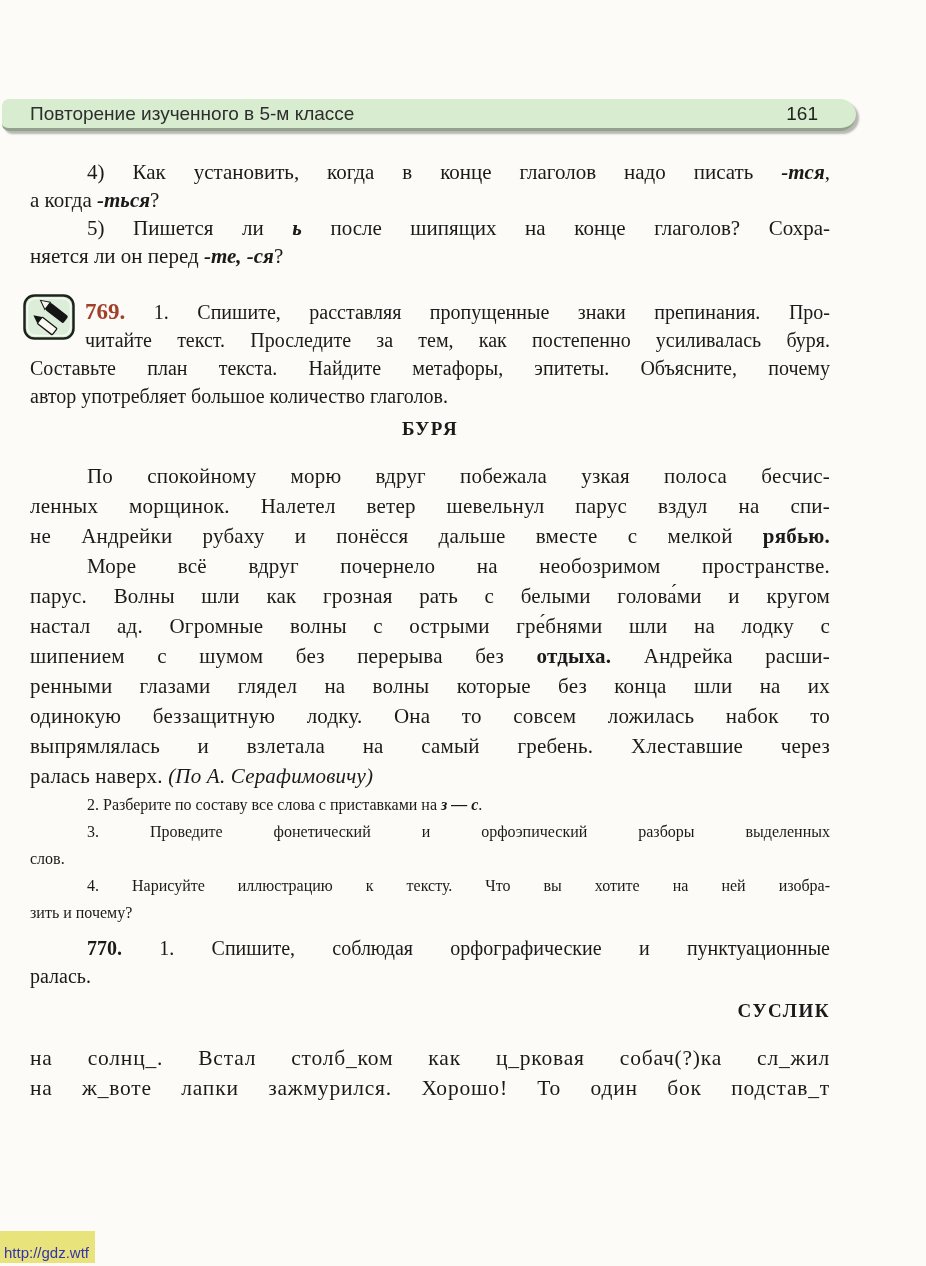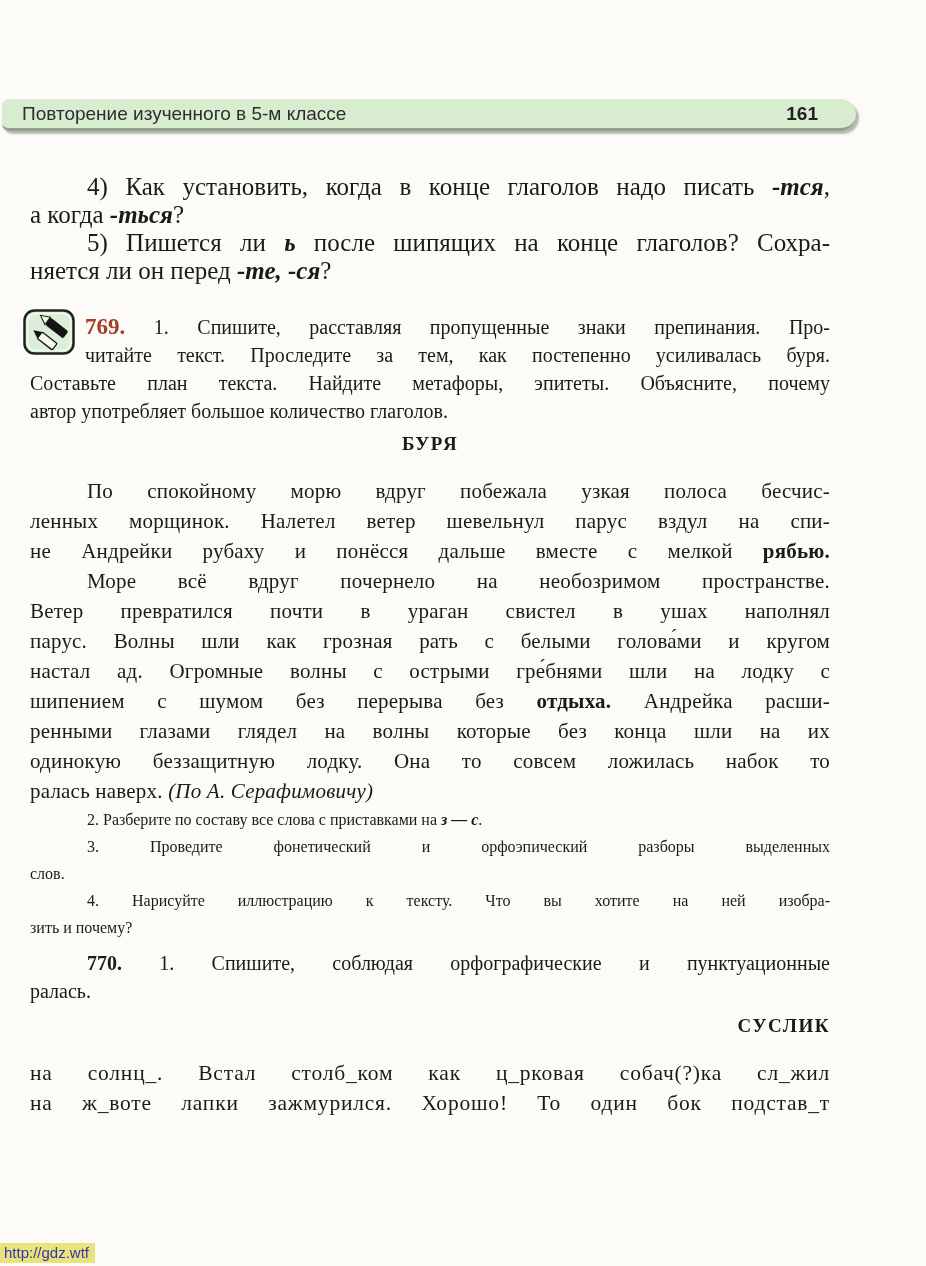--- a/index.html
+++ b/index.html
@@ -21,31 +21,31 @@
     width:854px;height:32px;
     background:var(--header-bg,#d8ecd0);
     border-bottom:3px solid var(--header-edge,#92a08c);
     border-radius:8px 18px 18px 8px;
     box-shadow:3px 3px 2px var(--header-shadow,#b8b8b2);
     display:flex;align-items:center;
     font-family:"Liberation Sans","DejaVu Sans",sans-serif;
     font-size:19px;color:#2e2e2e;
     box-sizing:border-box;
   }
-  .header-bar .title{padding-left:20px;flex:1;}
-  .header-bar .pagenum{padding-right:38px;font-weight:bold;color:#222;}
+  .header-bar .title{padding-left:28px;flex:1;}
+  .header-bar .pagenum{padding-right:38px;font-weight:normal;color:#222;}
   
   .content{margin-left:30px;width:800px;}
   .line{min-height:1em;}
   .indent{text-indent:57px;}
   .justify{text-align:justify;text-align-last:justify;}
   .left{text-align:left;text-align-last:left;}
   b i, i b{font-weight:bold;}
   
-  .questions{margin-top:42px;font-size:25px;line-height:28px;}
+  .questions{margin-top:27px;font-size:21px;line-height:28px;}
   .exercise{margin-top:28px;}
   .instr{font-size:20px;line-height:28px;}
   .task-icon{
     float:left;
     width:52px;height:46px;
     margin:-4px 10px 4px -7px;
   }
   .exnum{
     font-weight:bold;
     font-size:23px;
@@ -61,21 +61,21 @@
   .ex770{margin-top:8px;}
   .suslik{margin-top:10px;font-size:21.5px;line-height:30px;letter-spacing:0.8px;word-spacing:2px;}
   .suslik-title{margin-top:8px;text-align:right;}
   
   .watermark{
     position:absolute;left:0;bottom:3px;
     font-family:"Liberation Sans","DejaVu Sans",sans-serif;
     font-size:15px;
     background:var(--watermark-bg,#e9e37c);
     color:var(--watermark-text,#3434ad);
-    padding:1px 6px 2px 4px;
+    padding:13px 6px 2px 4px;
     text-decoration:none;
   }
 </style>
 </head>
 <body>
 
 <div class="page">
 
   <header class="header-bar">
     <span class="title">Повторение изученного в 5-м классе</span>
@@ -112,26 +112,26 @@
           <div class="line justify">Составьте план текста. Найдите метафоры, эпитеты. Объясните, почему</div>
           <div class="line left">автор употребляет большое количество глаголов.</div>
         </div>
 
       <h3 class="story-title">БУРЯ</h3>
       <div class="story">
           <div class="line indent justify">По спокойному морю вдруг побежала узкая полоса бесчис-</div>
           <div class="line justify">ленных морщинок. Налетел ветер шевельнул парус вздул на спи-</div>
           <div class="line justify">не Андрейки рубаху и понёсся дальше вместе с мелкой <b>рябью.</b></div>
           <div class="line indent justify">Море всё вдруг почернело на необозримом пространстве.</div>
-          <div class="line justify">Ветер превратился почти в ураган свистел в ушах наполнял</div>
           <div class="line justify">парус. Волны шли как грозная рать с белыми голова́ми и кругом</div>
           <div class="line justify">настал ад. Огромные волны с острыми гре́бнями шли на лодку с</div>
           <div class="line justify">шипением с шумом без перерыва без <b>отдыха.</b> Андрейка расши-</div>
           <div class="line justify">ренными глазами глядел на волны которые без конца шли на их</div>
           <div class="line justify">одинокую беззащитную лодку. Она то совсем ложилась набок то</div>
+          <div class="line justify">выпрямлялась и взлетала на самый гребень. Хлеставшие через</div>
           <div class="line left">ралась наверх. <i>(По А. Серафимовичу)</i></div>
         </div>
 
       <div class="tasks instr">
           <div class="line indent left">2. Разберите по составу все слова с приставками на <b><i>з — с</i></b>.</div>
           <div class="line indent justify">3. Проведите фонетический и орфоэпический разборы выделенных</div>
           <div class="line left">слов.</div>
           <div class="line indent justify">4. Нарисуйте иллюстрацию к тексту. Что вы хотите на ней изобра-</div>
           <div class="line left">зить и почему?</div>
         </div>

